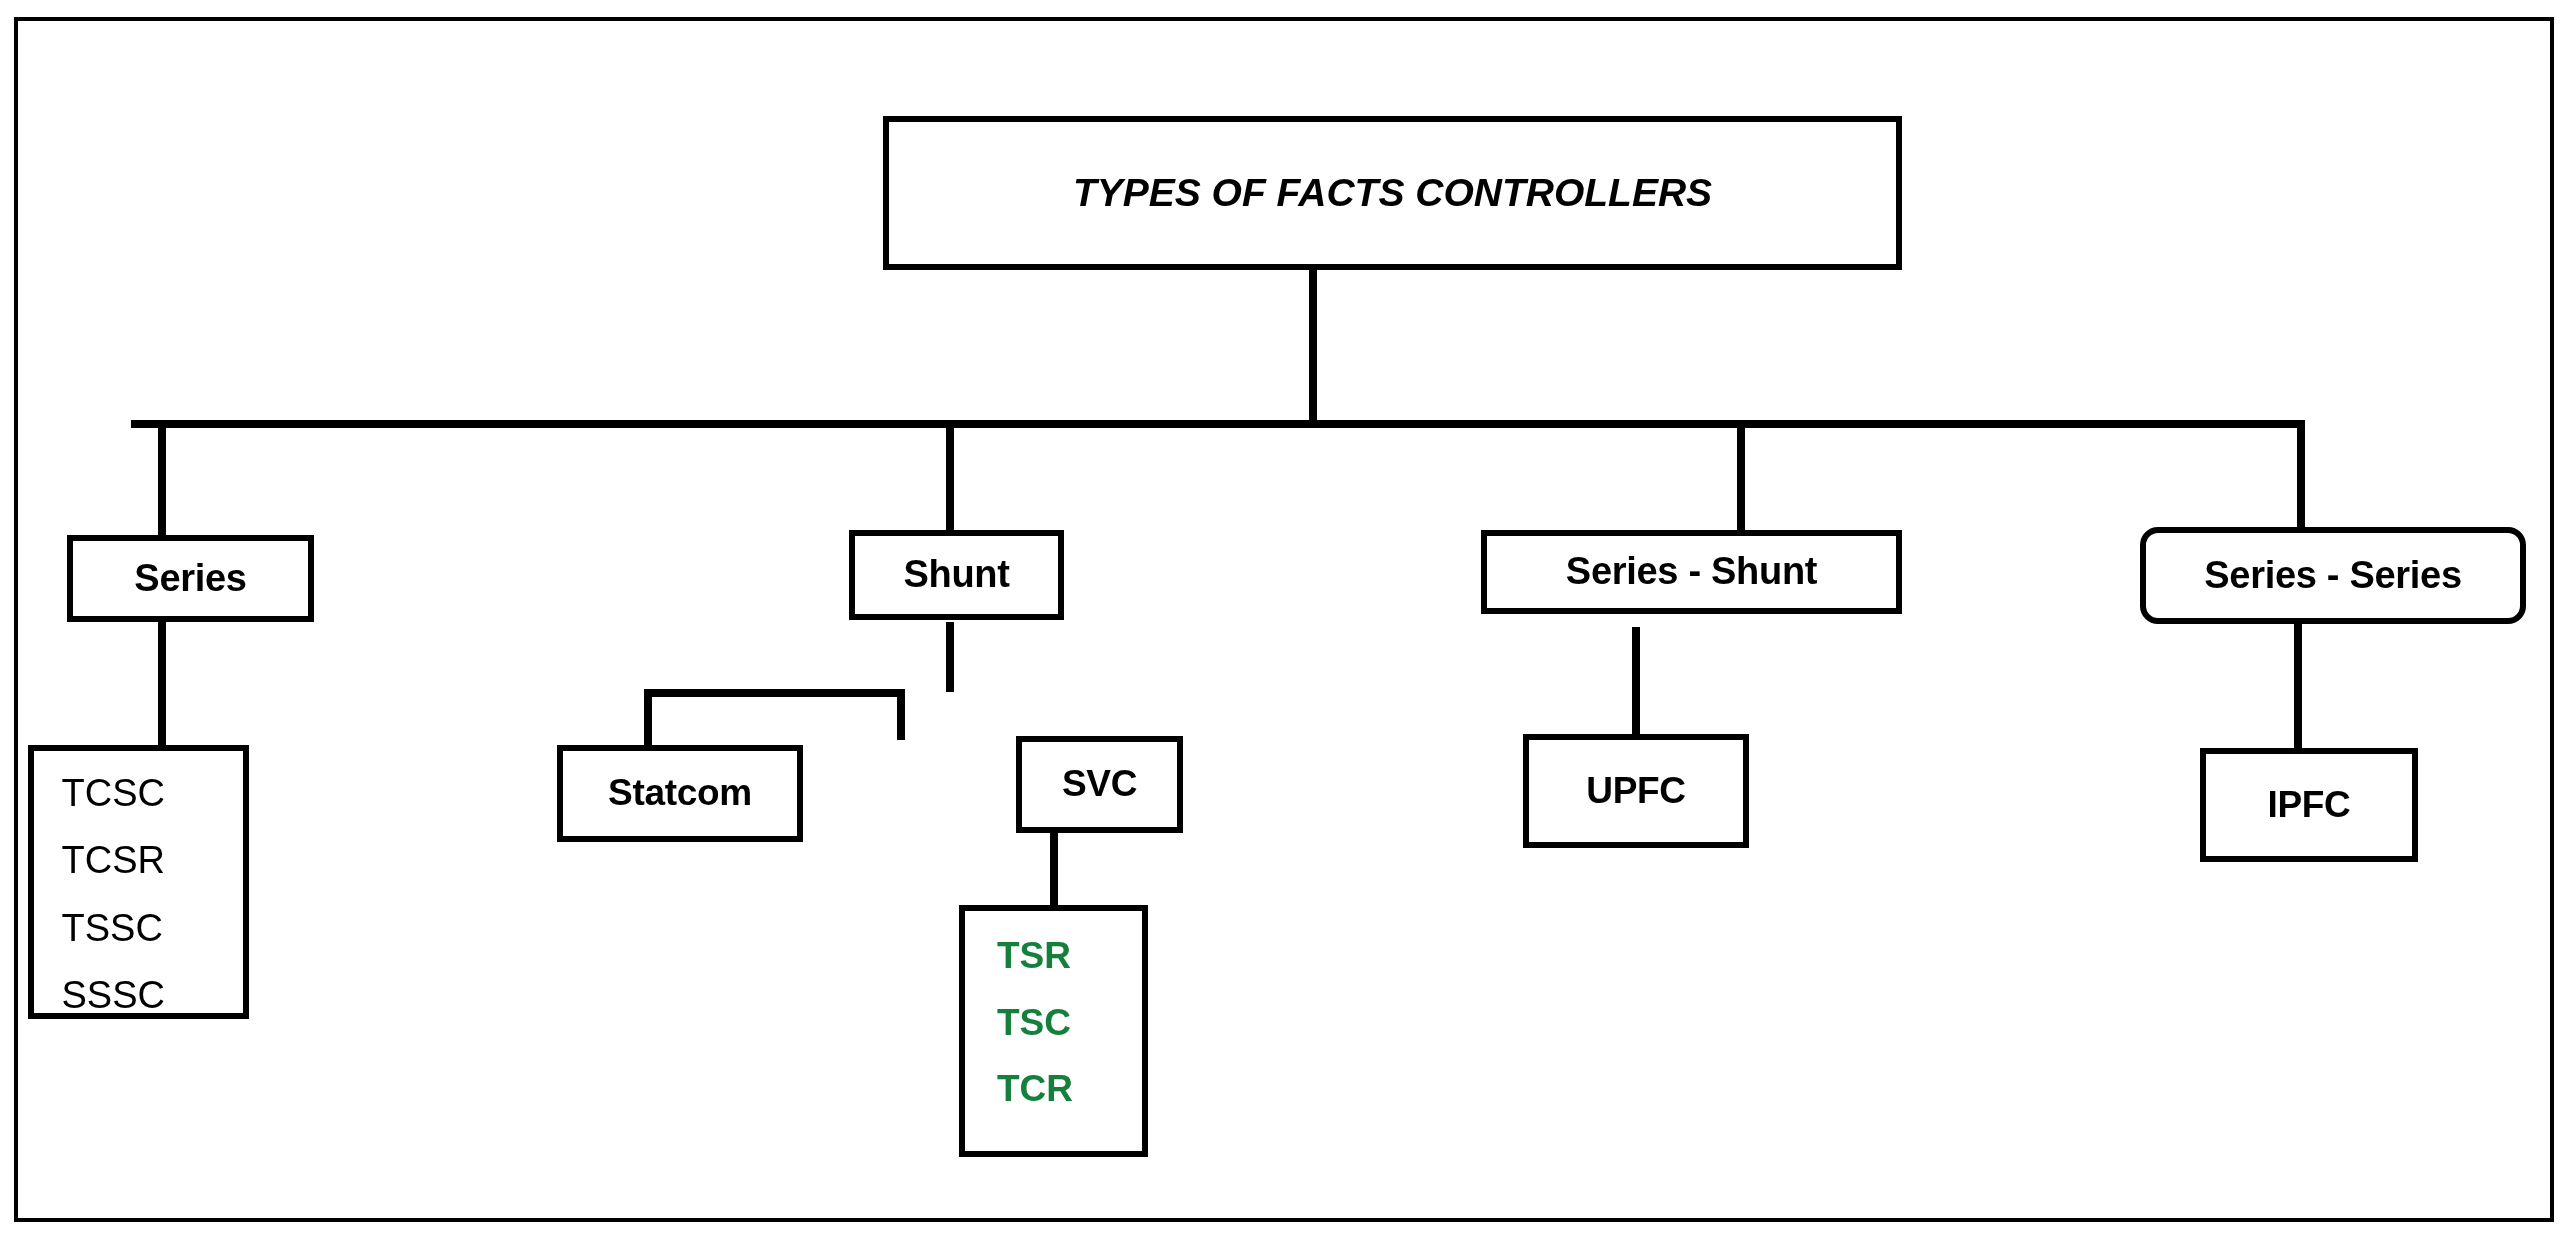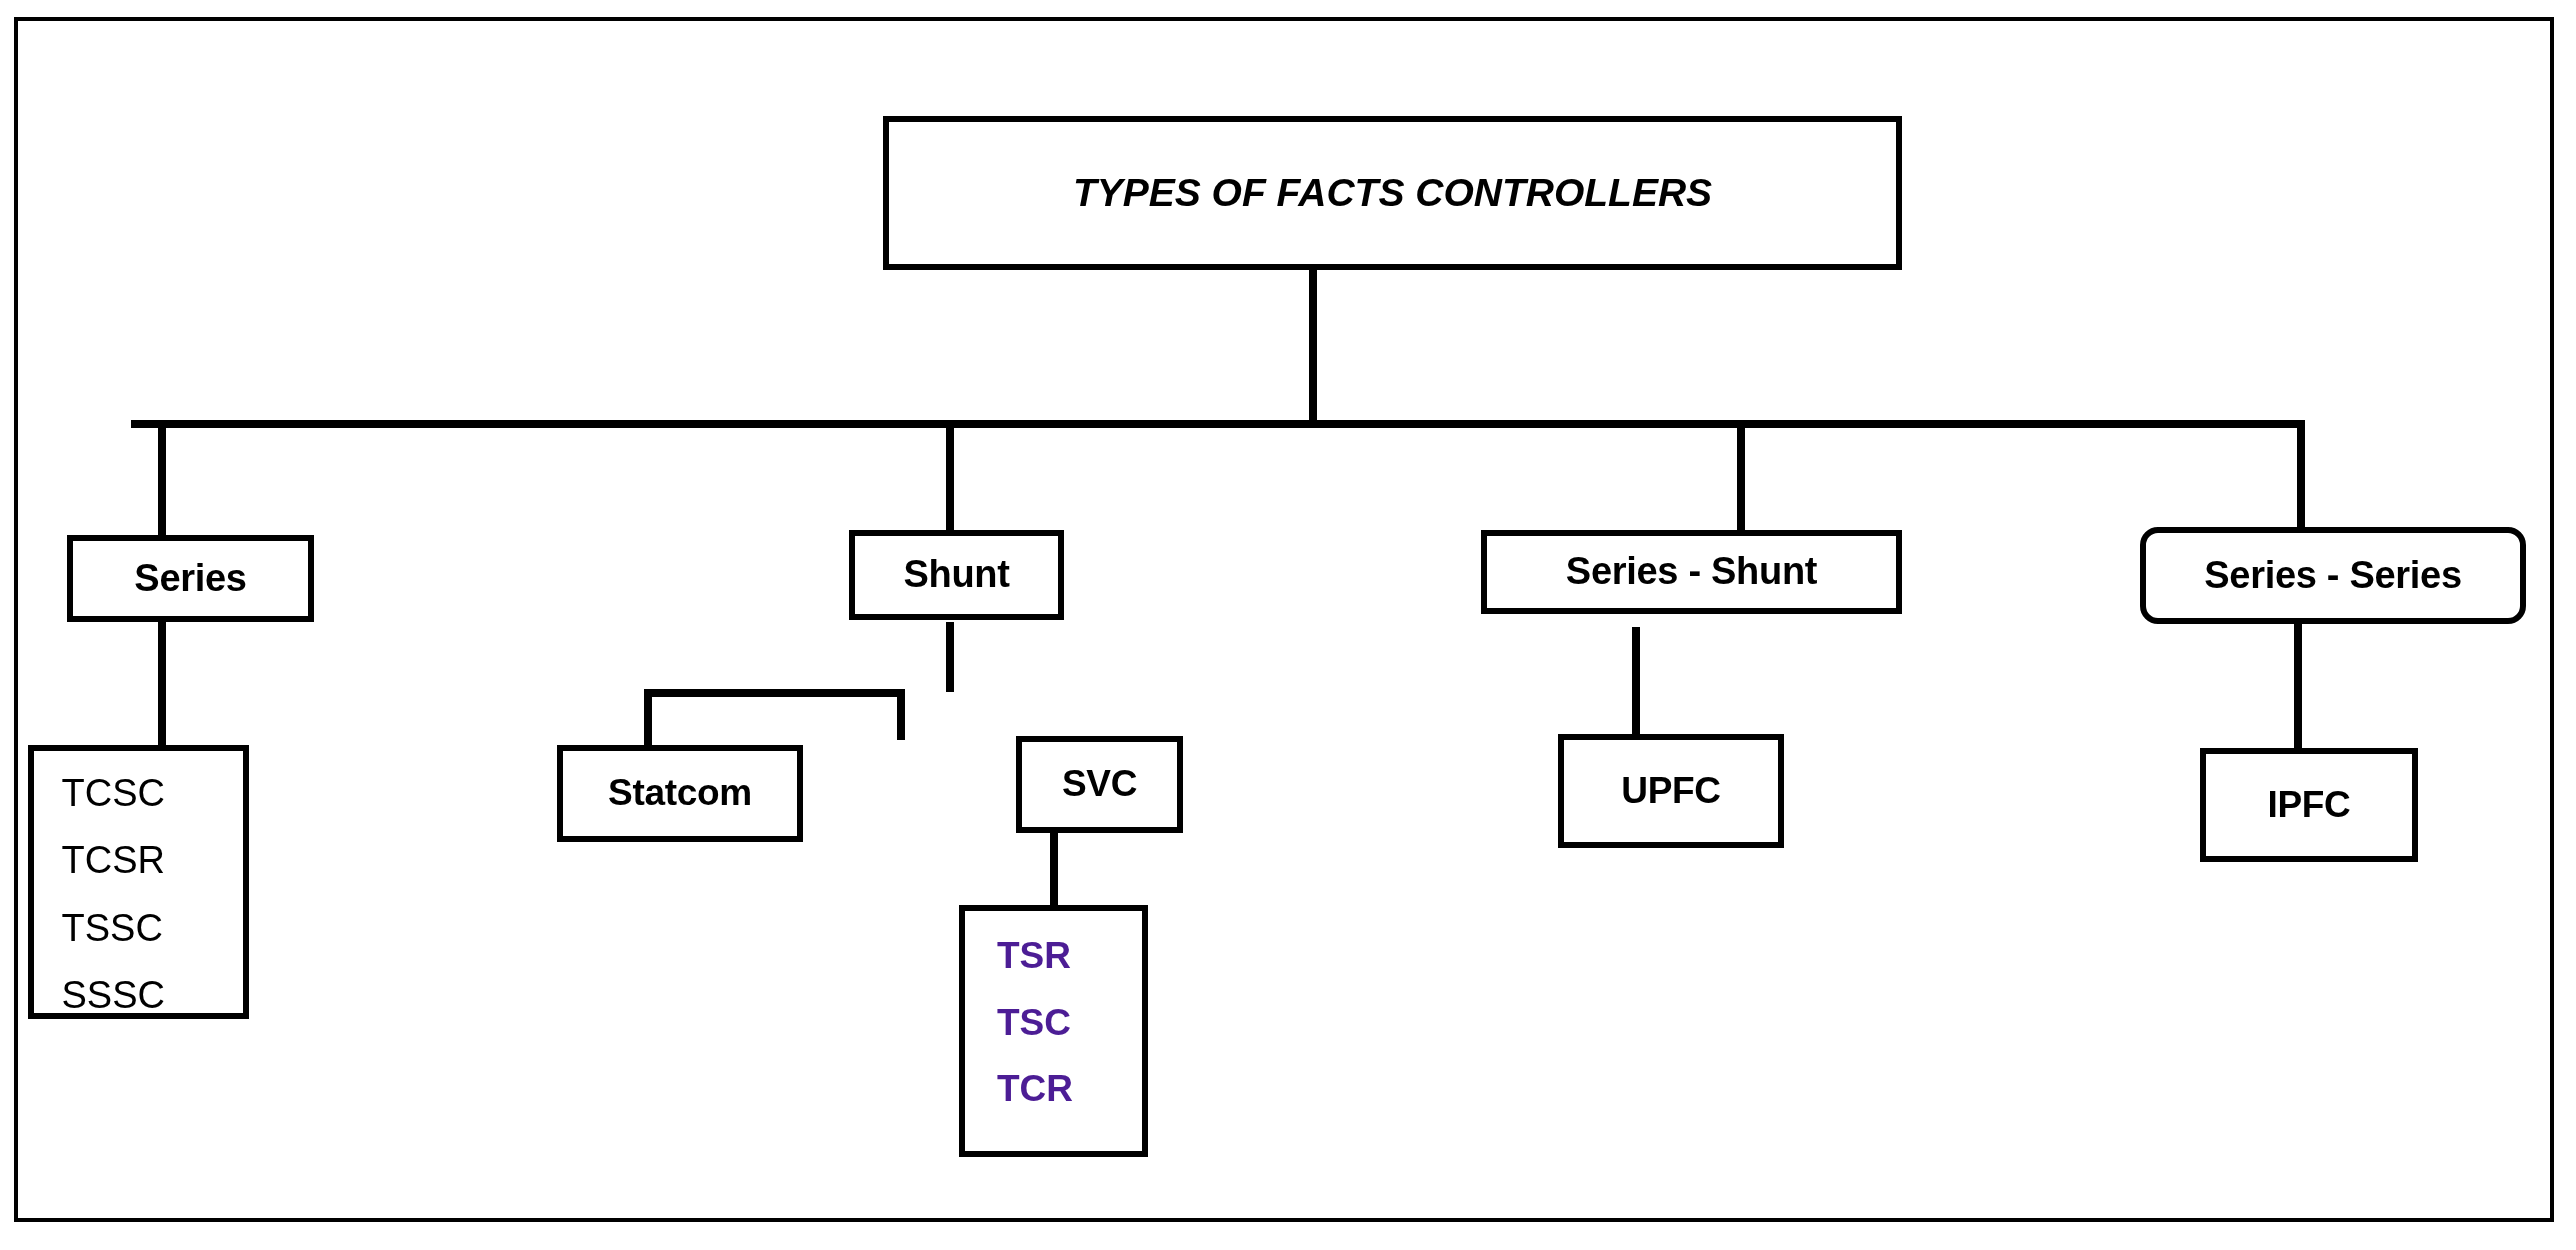--- a/index.html
+++ b/index.html
@@ -110,21 +110,20 @@
     left: 1016px;
     top: 736px;
     width: 167px;
     height: 97px;
   }
   #node-upfc {
     left: 1523px;
     top: 734px;
     width: 226px;
     height: 114px;
-    margin-left: 35px;
   }
   #node-ipfc {
     left: 2200px;
     top: 748px;
     width: 218px;
     height: 114px;
     justify-content: center;
   }
   .lvl3-label { font-size: 37px; }
   
@@ -132,21 +131,21 @@
     left: 959px;
     top: 905px;
     width: 189px;
     height: 252px;
     display: block;
     padding: 24.4px 0 0 32px;
   }
   #node-svc-list .stack-item {
     font-size: 37px;
     font-weight: bold;
-    color: #4c1d95;
+    color: #15803d;
     text-align: left;
     margin-bottom: 24.4px;
     white-space: nowrap;
   }
   
   .conn {
     position: absolute;
     background: #000000;
     z-index: 1;
   }

